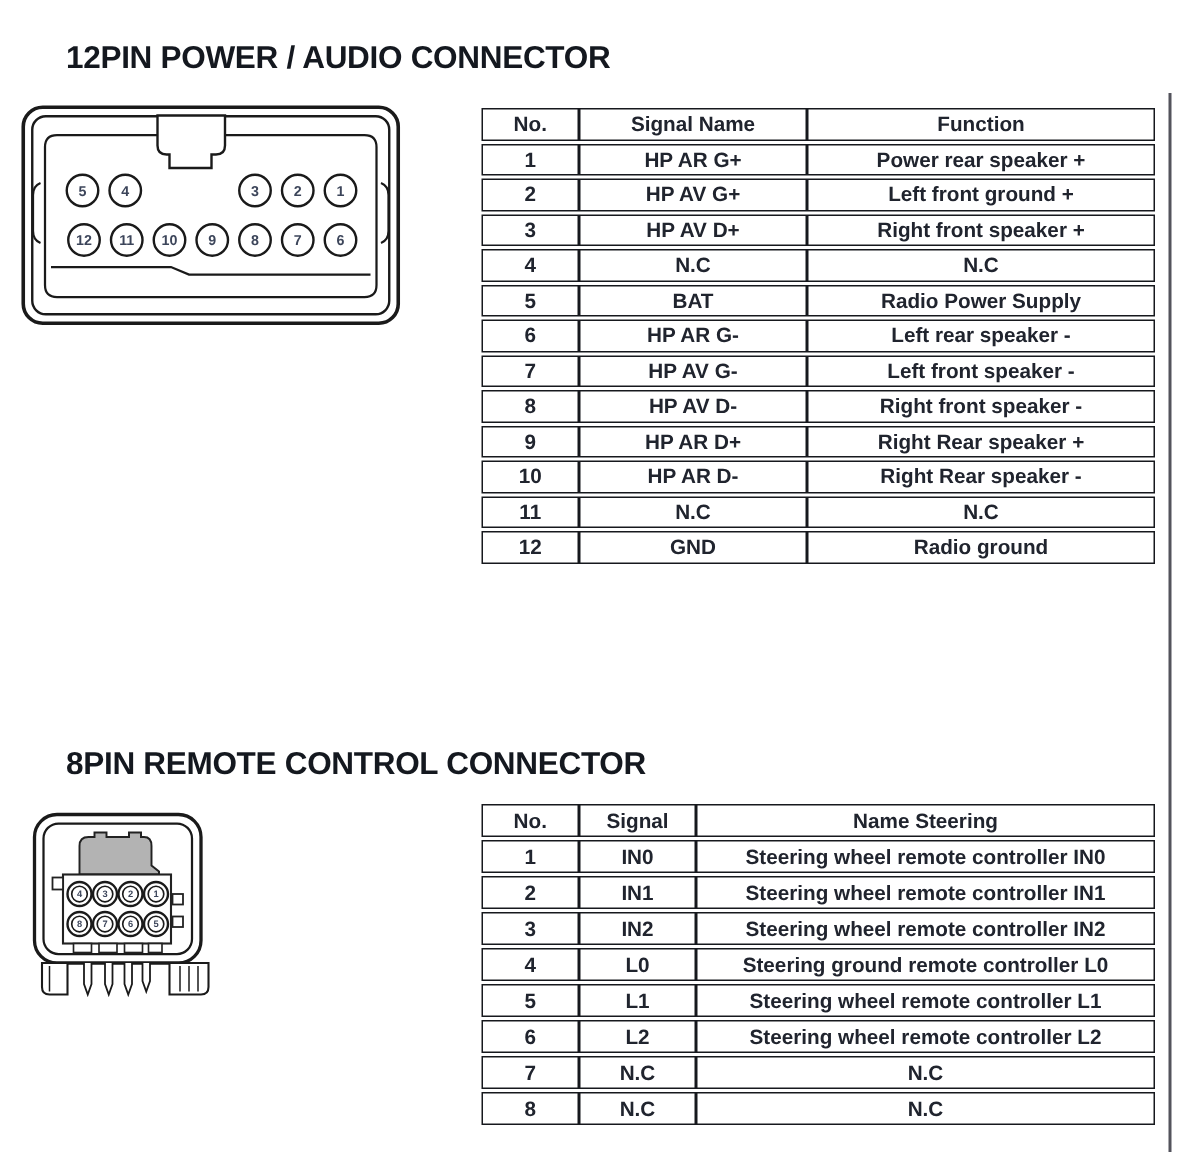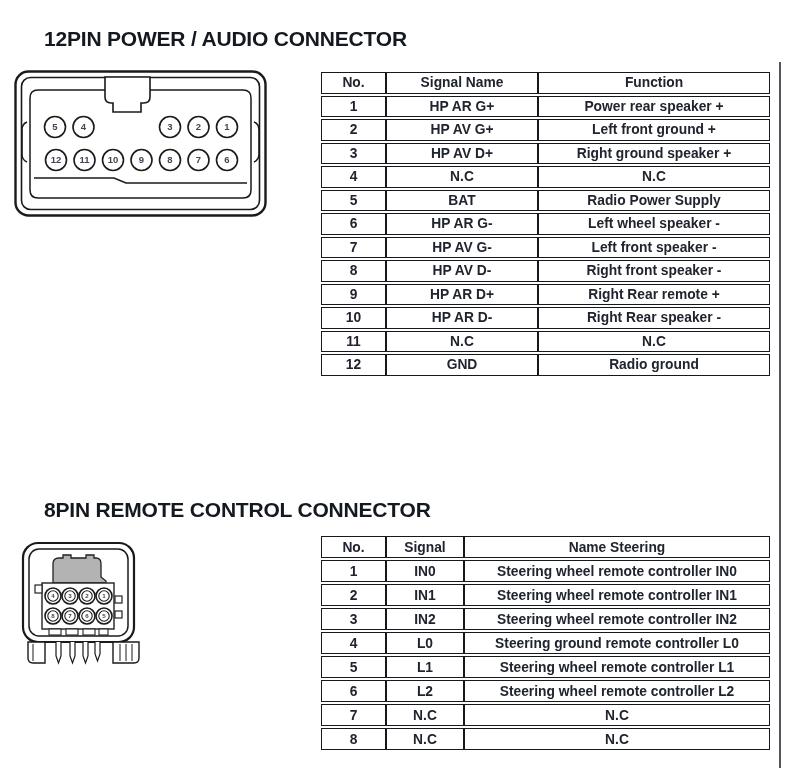--- a/index.html
+++ b/index.html
@@ -100,51 +100,51 @@
           <td>Power rear speaker +</td>
         </tr>
         <tr>
           <td>2</td>
           <td>HP AV G+</td>
           <td>Left front ground +</td>
         </tr>
         <tr>
           <td>3</td>
           <td>HP AV D+</td>
-          <td>Right ground speaker +</td>
+          <td>Right front speaker +</td>
         </tr>
         <tr>
           <td>4</td>
           <td>N.C</td>
           <td>N.C</td>
         </tr>
         <tr>
           <td>5</td>
           <td>BAT</td>
           <td>Radio Power Supply</td>
         </tr>
         <tr>
           <td>6</td>
           <td>HP AR G-</td>
-          <td>Left wheel speaker -</td>
+          <td>Left rear speaker -</td>
         </tr>
         <tr>
           <td>7</td>
           <td>HP AV G-</td>
           <td>Left front speaker -</td>
         </tr>
         <tr>
           <td>8</td>
           <td>HP AV D-</td>
           <td>Right front speaker -</td>
         </tr>
         <tr>
           <td>9</td>
           <td>HP AR D+</td>
-          <td>Right Rear remote +</td>
+          <td>Right Rear speaker +</td>
         </tr>
         <tr>
           <td>10</td>
           <td>HP AR D-</td>
           <td>Right Rear speaker -</td>
         </tr>
         <tr>
           <td>11</td>
           <td>N.C</td>
           <td>N.C</td>

